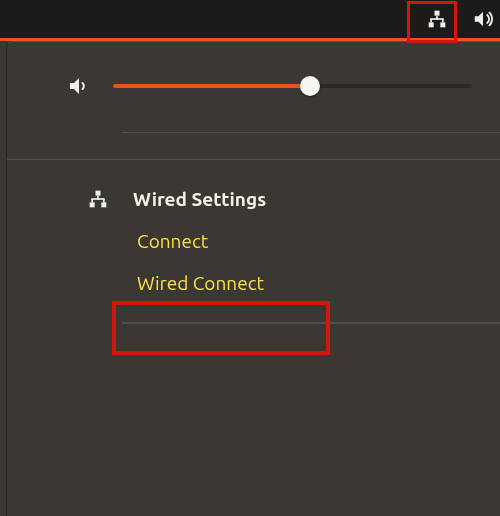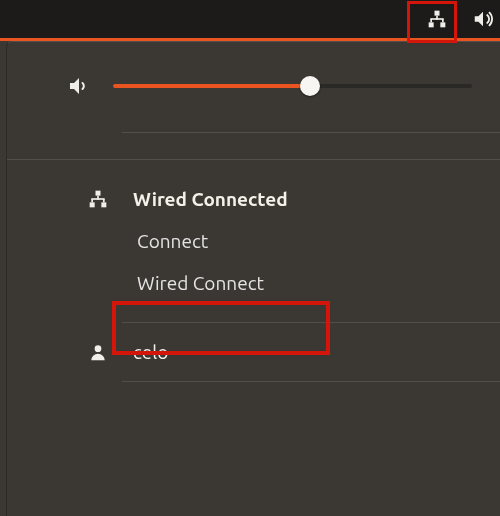--- a/index.html
+++ b/index.html
@@ -13,21 +13,21 @@
     .vol { display:flex; align-items:center; padding:32px 28px 34px 60px; gap:22px; }
     .slider-wrap { flex:1; position:relative; height:20px; display:flex; align-items:center; }
     .track-bg { position:absolute; left:0; right:0; height:4px; background:#2b2926; border-radius:2px; }
     .track-fill { position:absolute; left:0; height:4px; background:#e95420; border-radius:2px; }
     .thumb { position:absolute; width:20px; height:20px; background:#f7f6f2; border-radius:50%; transform:translateX(-50%); top:0; box-shadow:0 1px 2px rgba(0,0,0,.5); }
     .sep { margin-left:115px; margin-right:0; height:1px; background:#524e49; }
     .sep-full { margin:0; height:1px; background:#524e49; }
     .section { padding:18px 0 18px 0; }
     .row { display:flex; align-items:center; padding:10px 0 10px 78px; gap:22px; font-size:19px; }
     .row.head { font-weight:700; color:#f4f1e9; }
-    .row.sub { padding-left:130px; font-weight:400; color:#e5e5e5; }
+    .row.sub { padding-left:130px; font-weight:400; color:#fde047; }
     .row .ico { width:26px; display:flex; justify-content:center; }
     .hl-ws { position:absolute; border:4px solid #d4160a; left:112px; top:301px; width:218px; height:54px; z-index:5; pointer-events:none; }
   </style>
 </head>
 <body>
 
 <div class="topbar">
   <div class="tray-icon">
     <svg class="icon-svg" width="20" height="20" viewBox="0 0 24 24">
         <rect x="9" y="2" width="6" height="6"></rect>
@@ -74,41 +74,30 @@
         <svg class="icon-svg" width="20" height="20" viewBox="0 0 24 24">
             <rect x="9" y="2" width="6" height="6"></rect>
             <rect x="2" y="16" width="6" height="6"></rect>
             <rect x="16" y="16" width="6" height="6"></rect>
             <rect x="11" y="8" width="2" height="5"></rect>
             <rect x="4" y="11" width="16" height="2"></rect>
             <rect x="4" y="12" width="2" height="4"></rect>
             <rect x="18" y="12" width="2" height="4"></rect>
           </svg>
       </span>
-      <span>Wired Connected</span>
+      <span>Wired Settings</span>
     </div>
     <div class="row sub">
       <span>Connect</span>
     </div>
     <div class="row sub">
       <span>Wired Connect</span>
     </div>
   </div>
 
   <div class="sep"></div>
 
-  <div class="section" style="padding:8px 0">
-    <div class="row head" style="font-weight:400">
-      <span class="ico">
-        <svg class="icon-svg" width="20" height="20" viewBox="0 0 24 24">
-            <circle cx="12" cy="8" r="4"></circle>
-            <path d="M4 22c0-4.4 3.6-8 8-8s8 3.6 8 8H4z"></path>
-          </svg>
-      </span>
-      <span>celo</span>
-    </div>
-  </div>
 
   <div class="sep"></div>
 
 </div>
 
 <div class="hl-ws"></div>
 
 </body></html>

